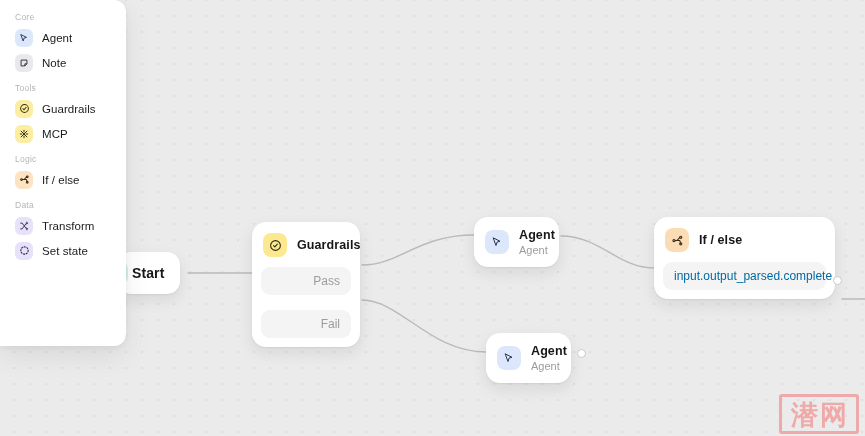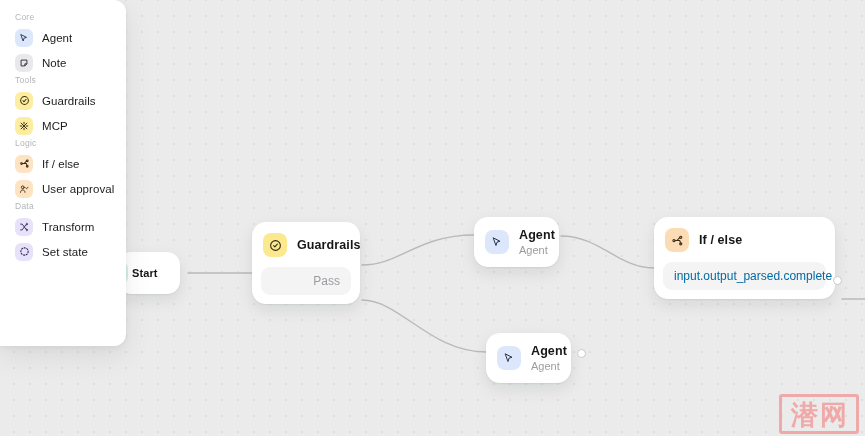--- a/index.html
+++ b/index.html
@@ -100,21 +100,21 @@
     border: 1.4px solid #c9cacd;
   }
 
   
   #node-start {
     left: 118px; top: 252px;
     width: 62px; height: 42px;
     border-radius: 13px;
     display: flex; align-items: center; padding-left: 14px;
   }
-  #node-start .node-title { font-size: 11px; }
+  #node-start .node-title { font-size: 14px; }
 
   #start-badge {
     position: absolute;
     left: -14px; top: 9px;
     width: 24px; height: 24px;
     border-radius: 8px;
     background: #d6f2e4;
   }
 
   #node-guardrails { left: 252px; top: 222px; width: 108px; }
@@ -136,21 +136,21 @@
     overflow: hidden;
   }
 
   .sb-group-label {
     font-size: 8.5px;
     color: #b4b5b9;
     letter-spacing: .25px;
     padding-left: 5px;
     margin-bottom: 3px;
   }
-  .sb-group-label.spaced { }
+  .sb-group-label.spaced { margin-top: 8px; }
 
   .sb-item {
     display: flex;
     align-items: center;
     gap: 9px;
     height: 25px;
     padding-left: 5px;
     border-radius: 7px;
     cursor: pointer;
   }
@@ -218,20 +218,21 @@
           <circle cx="12" cy="12" r="9"></circle>
             <path d="M8.5 12.3l2.3 2.3 4.6-5.1"></path>
         </svg>
       </div>
       <div class="node-titles">
         <span class="node-title">Guardrails</span>
       </div>
     </div>
     <div class="node-rows">
       <div class="node-row right">Pass</div>
+      <div class="node-row right">Fail</div>
     </div>
   </div>
 
   <div class="node" id="node-agent-1">
     <div class="node-head">
       <div class="node-badge" style="background:#dde7fb">
         <svg width="12" height="12" viewBox="0 0 24 24" fill="none" stroke="#2a3550" stroke-width="2" stroke-linecap="round" stroke-linejoin="round">
           <path d="M5 4l13 6.5-6 1.8-1.8 6z"></path>
         </svg>
       </div>
@@ -324,30 +325,20 @@
     <span class="sb-icon" style="background:#fde3c2">
       <svg width="11" height="11" viewBox="0 0 24 24" fill="none" stroke="#3b2a14" stroke-width="2.2" stroke-linecap="round" stroke-linejoin="round">
           <circle cx="5.5" cy="12" r="1.9"></circle>
           <circle cx="18" cy="6" r="1.9"></circle>
           <circle cx="18" cy="18" r="1.9"></circle>
           <path d="M7.4 12h3.6l5-5.2M11 12h5l2 5.2"></path>
         </svg>
     </span>
     <span class="sb-label">If / else</span>
   </div>
-  <div class="sb-item">
-    <span class="sb-icon" style="background:#fde3c2">
-      <svg width="10" height="10" viewBox="0 0 24 24" fill="none" stroke="#3b2a14" stroke-width="2.2" stroke-linecap="round" stroke-linejoin="round">
-          <circle cx="9" cy="8" r="3.4"></circle>
-          <path d="M3.5 20c0-3.3 2.5-5.6 5.5-5.6s5.5 2.3 5.5 5.6"></path>
-          <path d="M16 9.5l2 2 3.5-3.8"></path>
-        </svg>
-    </span>
-    <span class="sb-label">User approval</span>
-  </div>
 
   <div class="sb-group-label spaced">Data</div>
   <div class="sb-item">
     <span class="sb-icon" style="background:#e7e2fa">
       <svg width="10" height="10" viewBox="0 0 24 24" fill="none" stroke="#322a55" stroke-width="2.2" stroke-linecap="round" stroke-linejoin="round">
           <path d="M4 5h3.5L18 19h2.5M4 19h3.5L18 5h2.5"></path>
           <path d="M18 3l2.5 2-2.5 2M18 17l2.5 2-2.5 2"></path>
         </svg>
     </span>
     <span class="sb-label">Transform</span>

